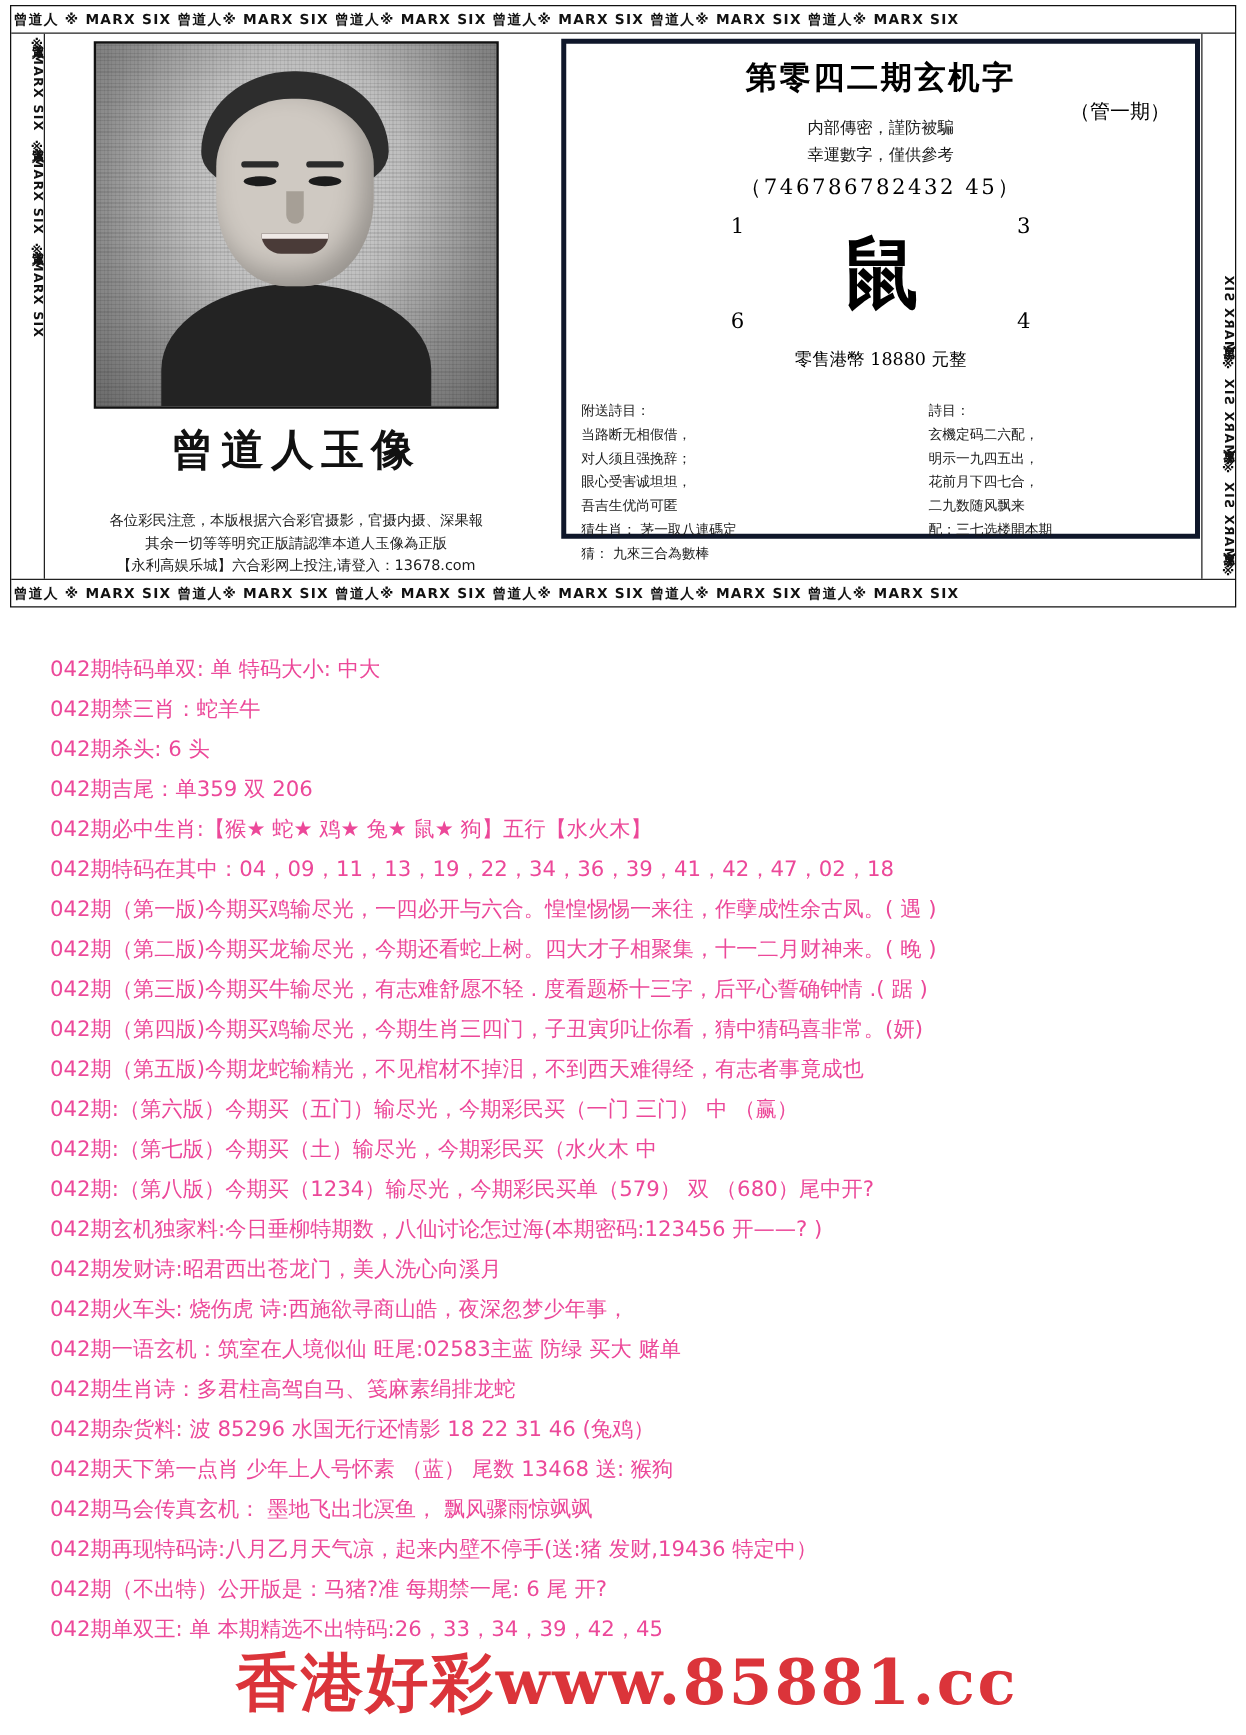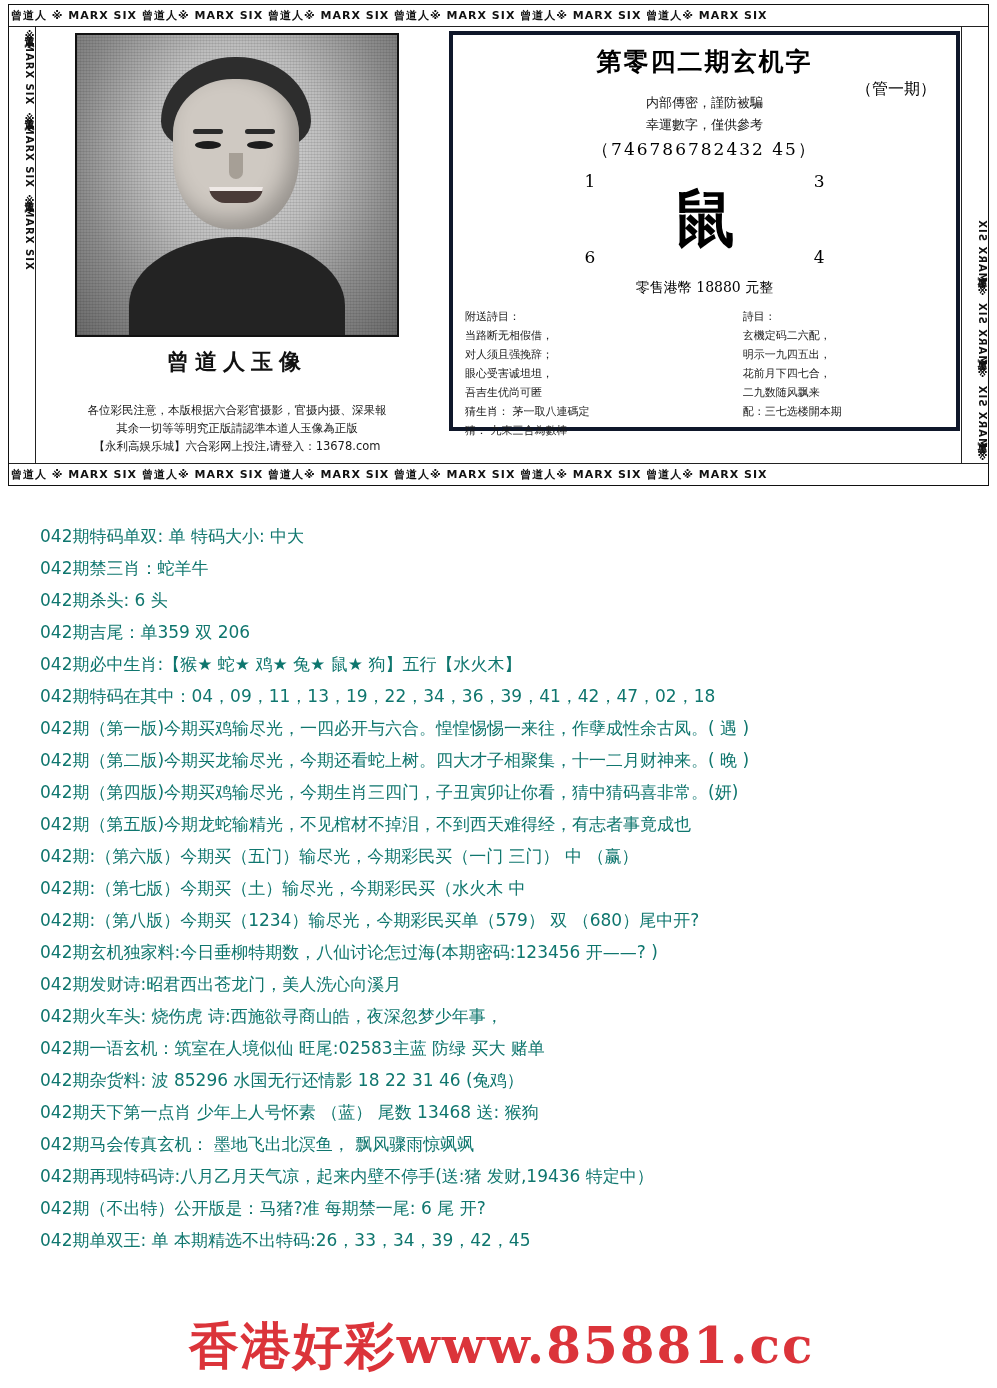--- a/index.html
+++ b/index.html
@@ -144,21 +144,21 @@
   .body-shirt {
     position: absolute;
     left: 52px; bottom: 0;
     width: 216px; height: 98px;
     background: #232323;
     border-radius: 110px 110px 0 0 / 70px 70px 0 0;
   }
   .poster-title {
     margin-top: 10px;
     font-family: Liberation Mono, monospace;
-    font-size: 22px;
+    font-size: 34px;
     font-weight: bold;
     letter-spacing: 6px;
     color: #111;
   }
   .poster-note {
     margin-top: 24px;
     font-size: 11.5px;
     line-height: 18px;
     text-align: center;
     color: #1a1a1a;
@@ -228,35 +228,35 @@
   .corner-num.tr { right: 10px; top: 0; }
   .corner-num.bl { left: 10px; bottom: 0; }
   .corner-num.br { right: 10px; bottom: 0; }
   .price-line {
     text-align: center;
     margin-top: 12px;
     font-size: 14px;
     font-family: "DejaVu Serif", "Liberation Serif", serif;
   }
   .card-bottom {
-    margin-top: 10px;
+    margin-top: 22px;
     display: flex;
     font-size: 11px;
     line-height: 19px;
     color: #1a1a1a;
   }
   .cb-left { width: 58%; }
   .cb-right { width: 42%; }
 
   
   .body-text {
     margin: 34px 40px 0 40px;
     font-size: 17px;
     line-height: 32px;
-    color: #0f766e;
+    color: #ec4899;
   }
   .row { white-space: nowrap; }
 
   
   .watermark {
     position: absolute;
     left: 6px;
     right: 0;
     bottom: 8px;
     text-align: center;
@@ -352,29 +352,31 @@
 
 <div class="body-text">
   <div class="row">042期特码单双: 单     特码大小: 中大</div>
   <div class="row">042期禁三肖：蛇羊牛</div>
   <div class="row">042期杀头: 6 头</div>
   <div class="row">042期吉尾：单359 双 206</div>
   <div class="row">042期必中生肖:【猴★ 蛇★ 鸡★ 兔★ 鼠★ 狗】五行【水火木】</div>
   <div class="row">042期特码在其中：04，09，11，13，19，22，34，36，39，41，42，47，02，18</div>
   <div class="row">042期（第一版)今期买鸡输尽光，一四必开与六合。惶惶惕惕一来往，作孽成性余古凤。( 遇 )</div>
   <div class="row">042期（第二版)今期买龙输尽光，今期还看蛇上树。四大才子相聚集，十一二月财神来。( 晚 )</div>
+  <div class="row">042期（第三版)今期买牛输尽光，有志难舒愿不轻 . 度看题桥十三字，后平心誓确钟情 .( 踞 )</div>
   <div class="row">042期（第四版)今期买鸡输尽光，今期生肖三四门，子丑寅卯让你看，猜中猜码喜非常。(妍)</div>
   <div class="row">042期（第五版)今期龙蛇输精光，不见棺材不掉泪，不到西天难得经，有志者事竟成也</div>
   <div class="row">042期:（第六版）今期买（五门）输尽光，今期彩民买（一门 三门） 中 （赢）</div>
   <div class="row">042期:（第七版）今期买（土）输尽光，今期彩民买（水火木 中</div>
   <div class="row">042期:（第八版）今期买（1234）输尽光，今期彩民买单（579） 双 （680）尾中开?</div>
   <div class="row">042期玄机独家料:今日垂柳特期数，八仙讨论怎过海(本期密码:123456   开——? )</div>
   <div class="row">042期发财诗:昭君西出苍龙门，美人洗心向溪月</div>
   <div class="row">042期火车头:  烧伤虎  诗:西施欲寻商山皓，夜深忽梦少年事，</div>
   <div class="row">042期一语玄机：筑室在人境似仙    旺尾:02583主蓝    防绿  买大 赌单</div>
+  <div class="row">042期生肖诗：多君柱高驾自马、笺麻素绢排龙蛇</div>
   <div class="row">042期杂货料: 波 85296    水国无行还情影  18 22 31 46    (兔鸡）</div>
   <div class="row">042期天下第一点肖   少年上人号怀素     （蓝） 尾数 13468 送: 猴狗</div>
   <div class="row">042期马会传真玄机：  墨地飞出北溟鱼，  飘风骤雨惊飒飒</div>
   <div class="row">042期再现特码诗:八月乙月天气凉，起来内壁不停手(送:猪 发财,19436   特定中）</div>
   <div class="row">042期（不出特）公开版是：马猪?准 每期禁一尾: 6 尾 开?</div>
   <div class="row">042期单双王: 单  本期精选不出特码:26，33，34，39，42，45</div>
 </div>
 
 <div class="watermark">
   <span class="wm-text" style="color: rgb(216, 35, 42);">香港好彩www.85881.cc</span>

